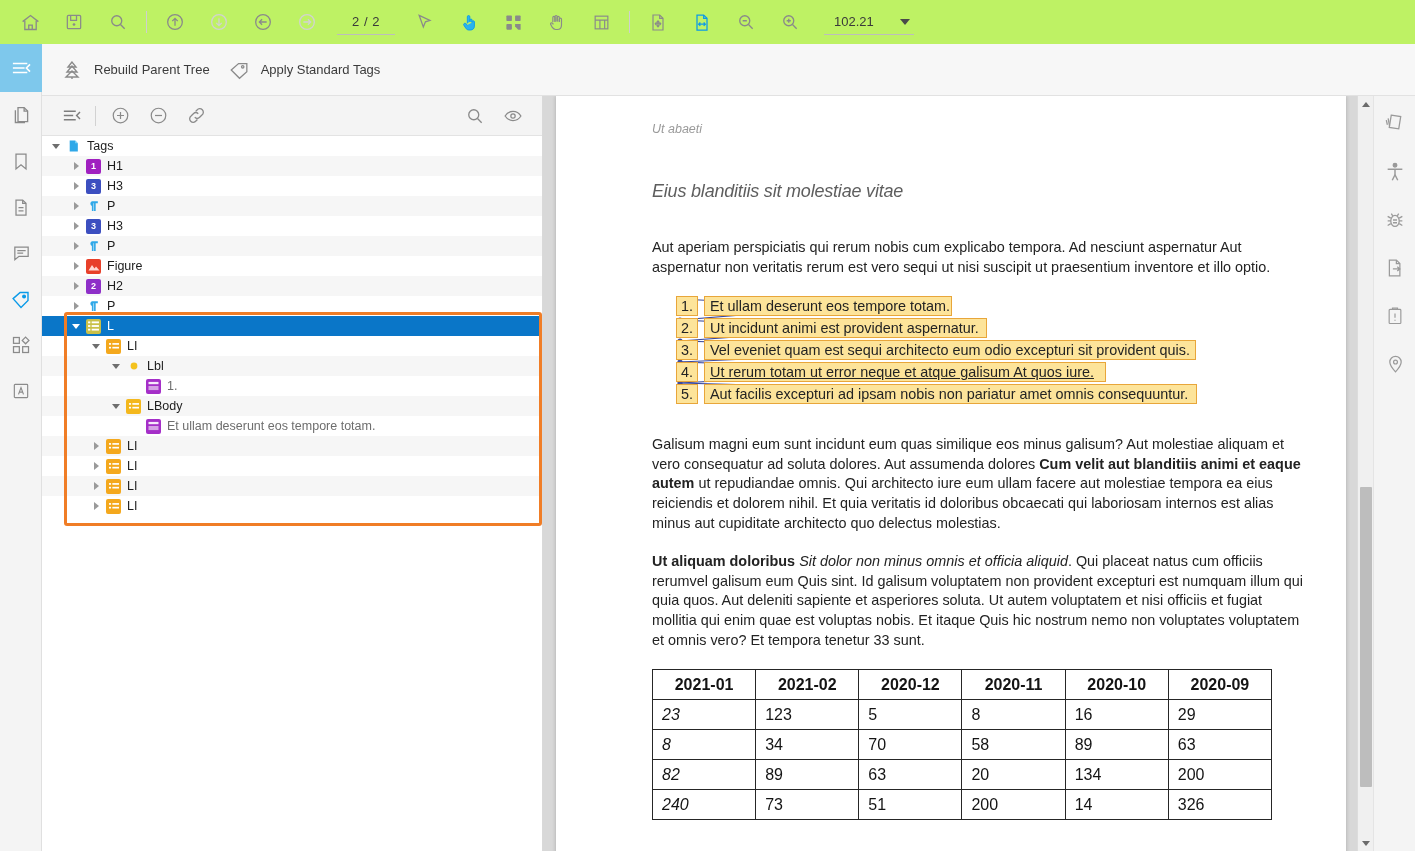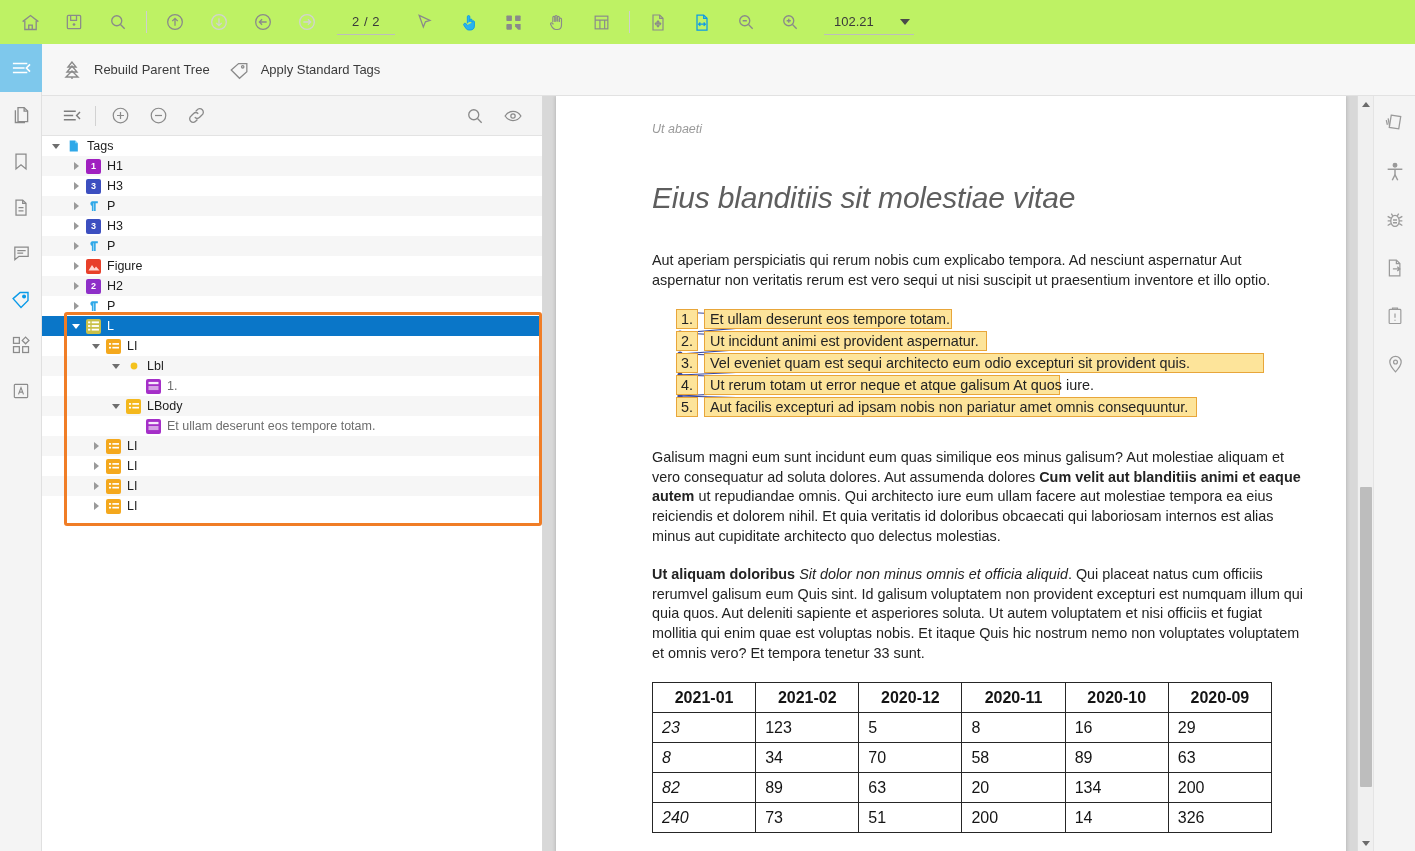--- a/index.html
+++ b/index.html
@@ -143,21 +143,21 @@
   }
   .page {
     position: absolute; left: 13px; top: 0px; width: 790px; height: 900px;
     background: #ffffff; box-shadow: 0 0 4px rgba(0,0,0,.22);
   }
   .page-inner { padding: 26px 42px 12px 96px; }
   .run-head {
     font-size: 12.5px; font-style: italic; color: #9a9a9a; margin-bottom: 45px;
   }
   .doc-h1 {
-    font-size: 30px; font-style: italic; color: #5e5e5e; font-weight: normal;
+    font-size: 18px; font-style: italic; color: #5e5e5e; font-weight: normal;
     margin-bottom: 36px; letter-spacing: -.2px;
   }
   .doc-p {
     font-size: 14.4px; color: #232323; line-height: 19.6px;
     margin-bottom: 19px; text-align: left;
   }
   .doc-p b { font-weight: bold; }
   .doc-p i { font-style: italic; }
 
   
@@ -755,25 +755,25 @@
         <div class="hl-item" style="height: 21px;">
               <span class="hl-num" style="background: rgb(253, 228, 154); border-color: rgb(232, 166, 58);">1.</span>
               <span class="hl-body" style="width: 248px; background: rgb(253, 228, 154); border-color: rgb(232, 166, 58);">Et ullam deserunt eos tempore totam.</span>
             </div>
             <div class="hl-item" style="height: 21px;">
               <span class="hl-num" style="background: rgb(253, 228, 154); border-color: rgb(232, 166, 58);">2.</span>
               <span class="hl-body" style="width: 283px; background: rgb(253, 228, 154); border-color: rgb(232, 166, 58);">Ut incidunt animi est provident aspernatur.</span>
             </div>
             <div class="hl-item" style="height: 21px;">
               <span class="hl-num" style="background: rgb(253, 228, 154); border-color: rgb(232, 166, 58);">3.</span>
-              <span class="hl-body" style="width: 560px; background: rgb(253, 228, 154); border-color: rgb(232, 166, 58);">Vel eveniet quam est sequi architecto eum odio excepturi sit provident quis.</span>
+              <span class="hl-body" style="width: 492px; background: rgb(253, 228, 154); border-color: rgb(232, 166, 58);">Vel eveniet quam est sequi architecto eum odio excepturi sit provident quis.</span>
             </div>
             <div class="hl-item" style="height: 21px;">
               <span class="hl-num" style="background: rgb(253, 228, 154); border-color: rgb(232, 166, 58);">4.</span>
-              <span class="hl-body" style="width: 356px; background: rgb(253, 228, 154); border-color: rgb(232, 166, 58);">Ut rerum totam ut error neque et atque galisum At quos iure.</span>
+              <span class="hl-body" style="width: 402px; background: rgb(253, 228, 154); border-color: rgb(232, 166, 58); text-decoration: underline;">Ut rerum totam ut error neque et atque galisum At quos iure.</span>
             </div>
             <div class="hl-item" style="height: 21px;">
               <span class="hl-num" style="background: rgb(253, 228, 154); border-color: rgb(232, 166, 58);">5.</span>
               <span class="hl-body" style="width: 493px; background: rgb(253, 228, 154); border-color: rgb(232, 166, 58);">Aut facilis excepturi ad ipsam nobis non pariatur amet omnis consequuntur.</span>
             </div>
           </div>
 
         <p class="doc-p">
           <span>Galisum magni eum sunt incidunt eum quas similique eos minus galisum? Aut molestiae aliquam et vero consequatur ad soluta dolores. Aut assumenda dolores </span><b>Cum velit aut blanditiis animi et eaque autem</b><span> ut repudiandae omnis. Qui architecto iure eum ullam facere aut molestiae tempora ea eius reiciendis et dolorem nihil. Et quia veritatis id doloribus obcaecati qui laboriosam internos est alias minus aut cupiditate architecto quo delectus molestias.</span>
         </p>

